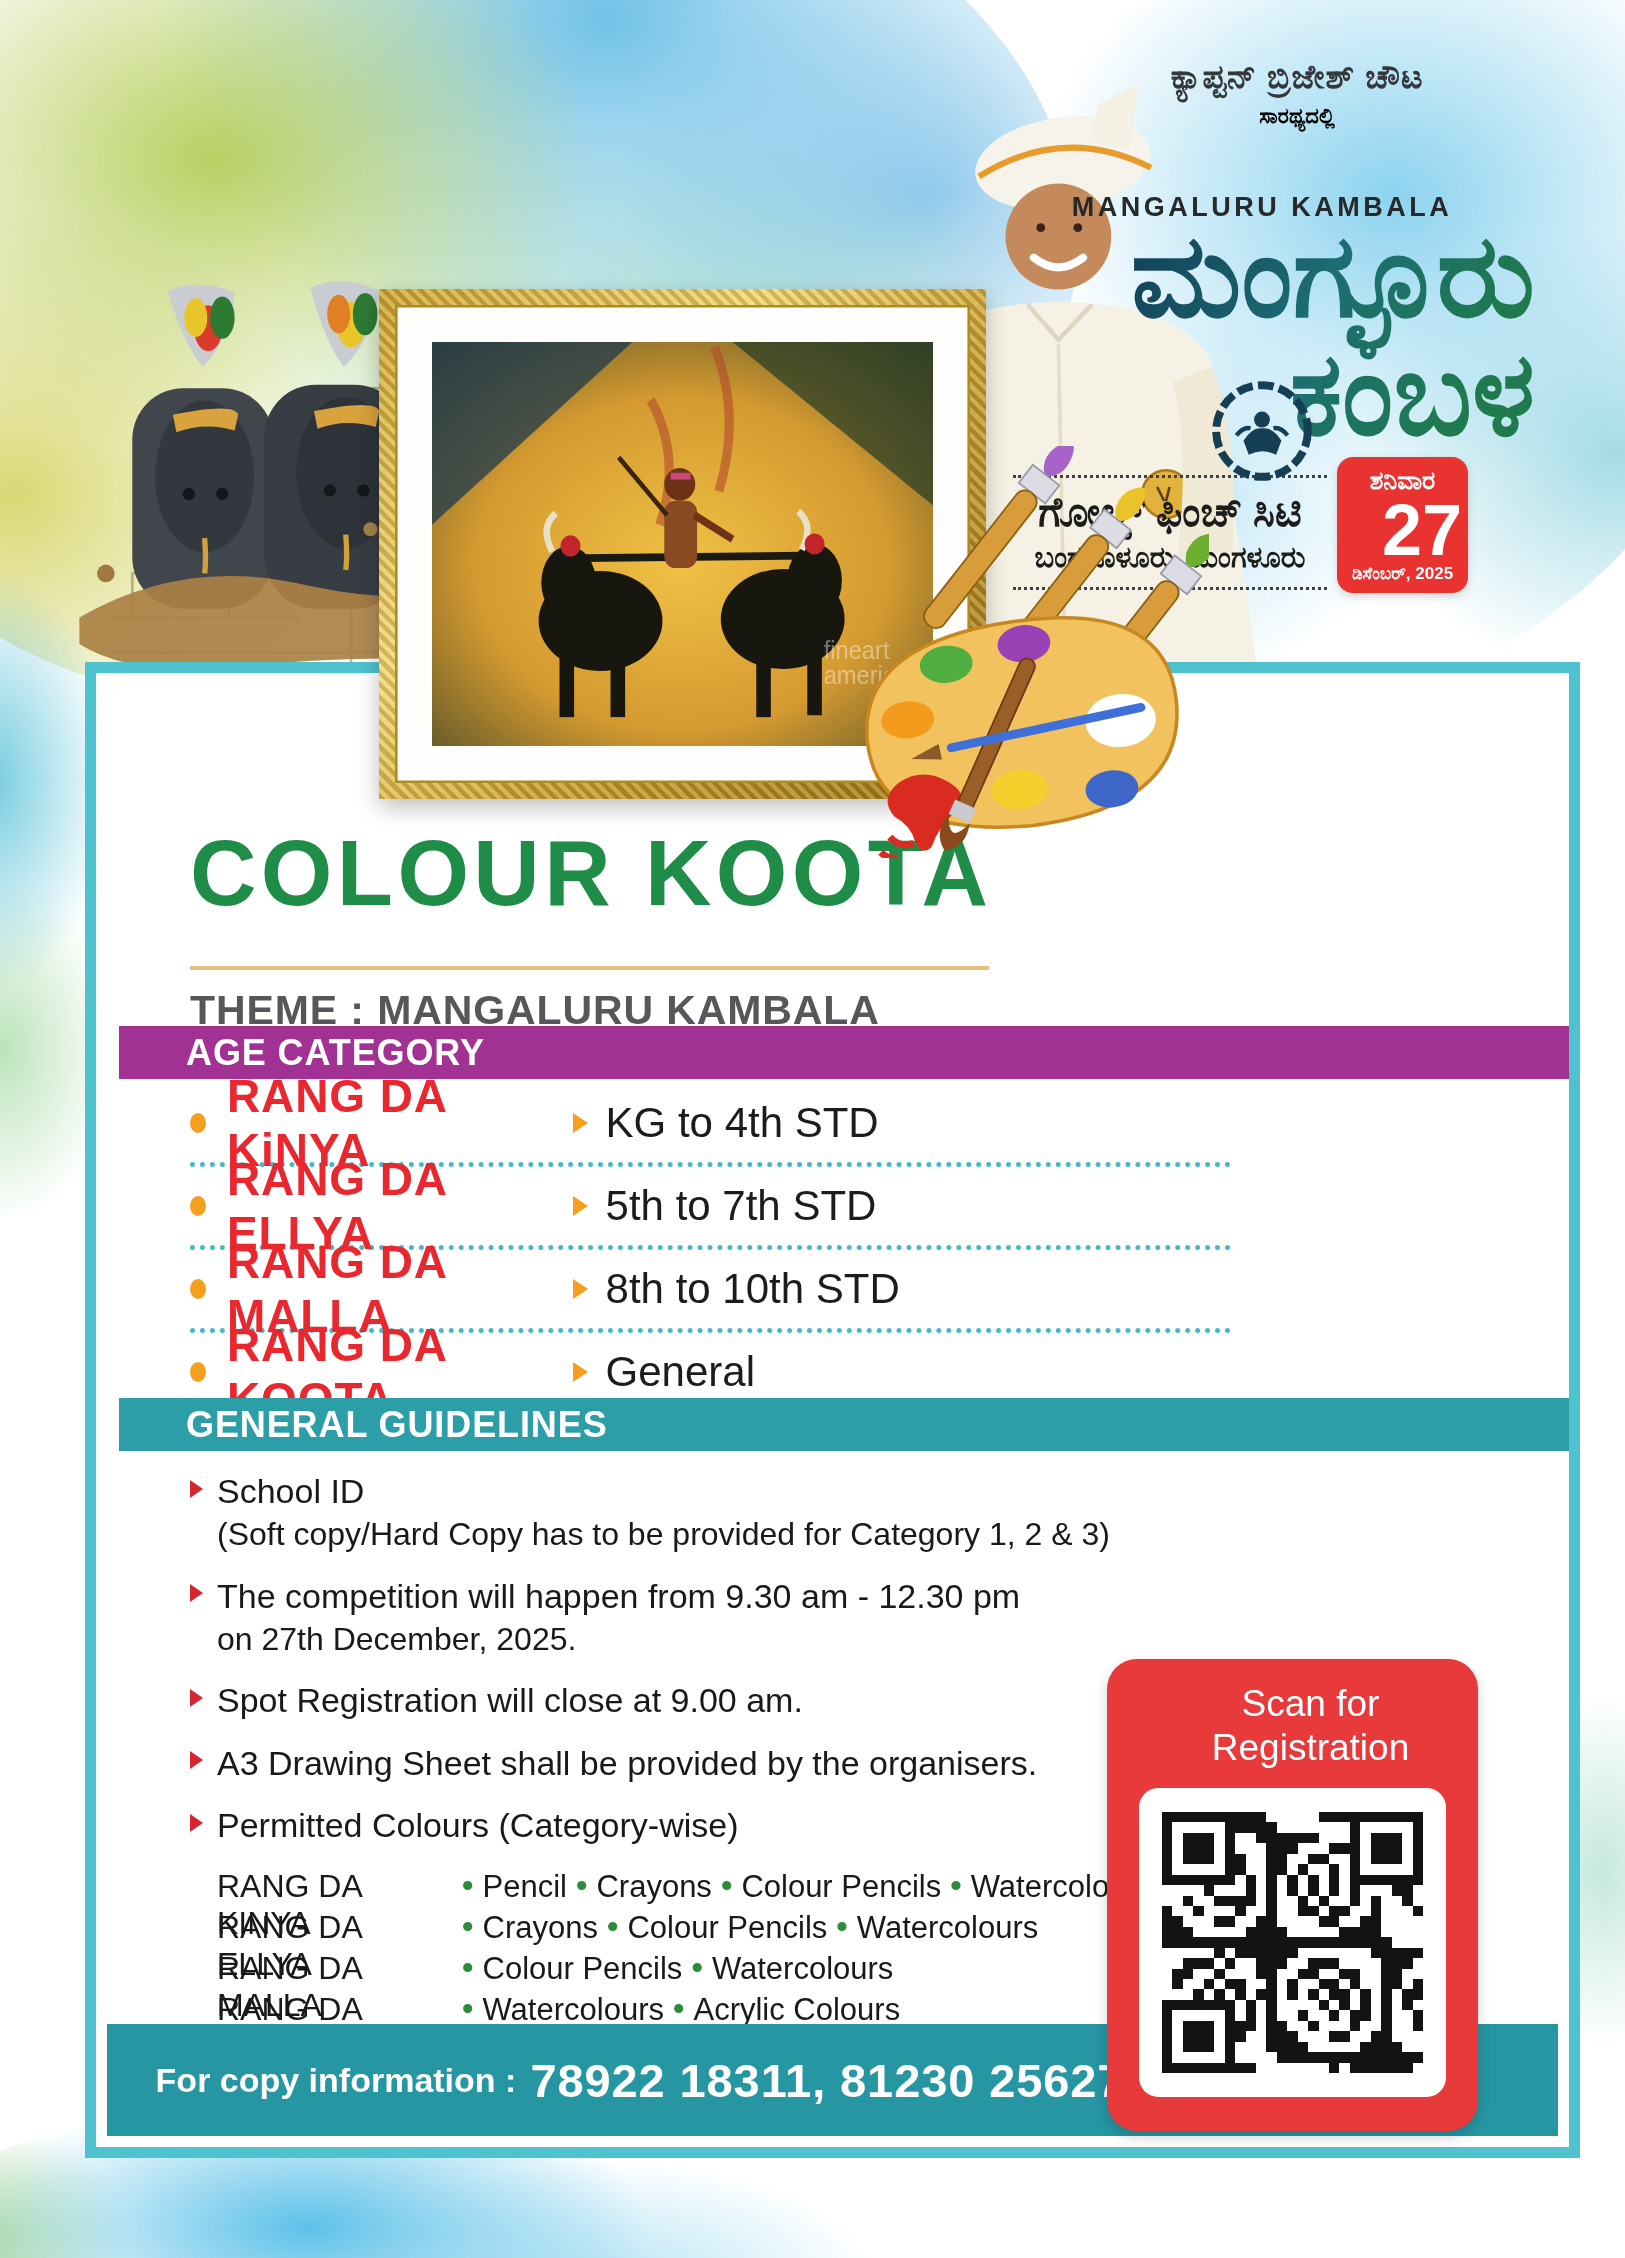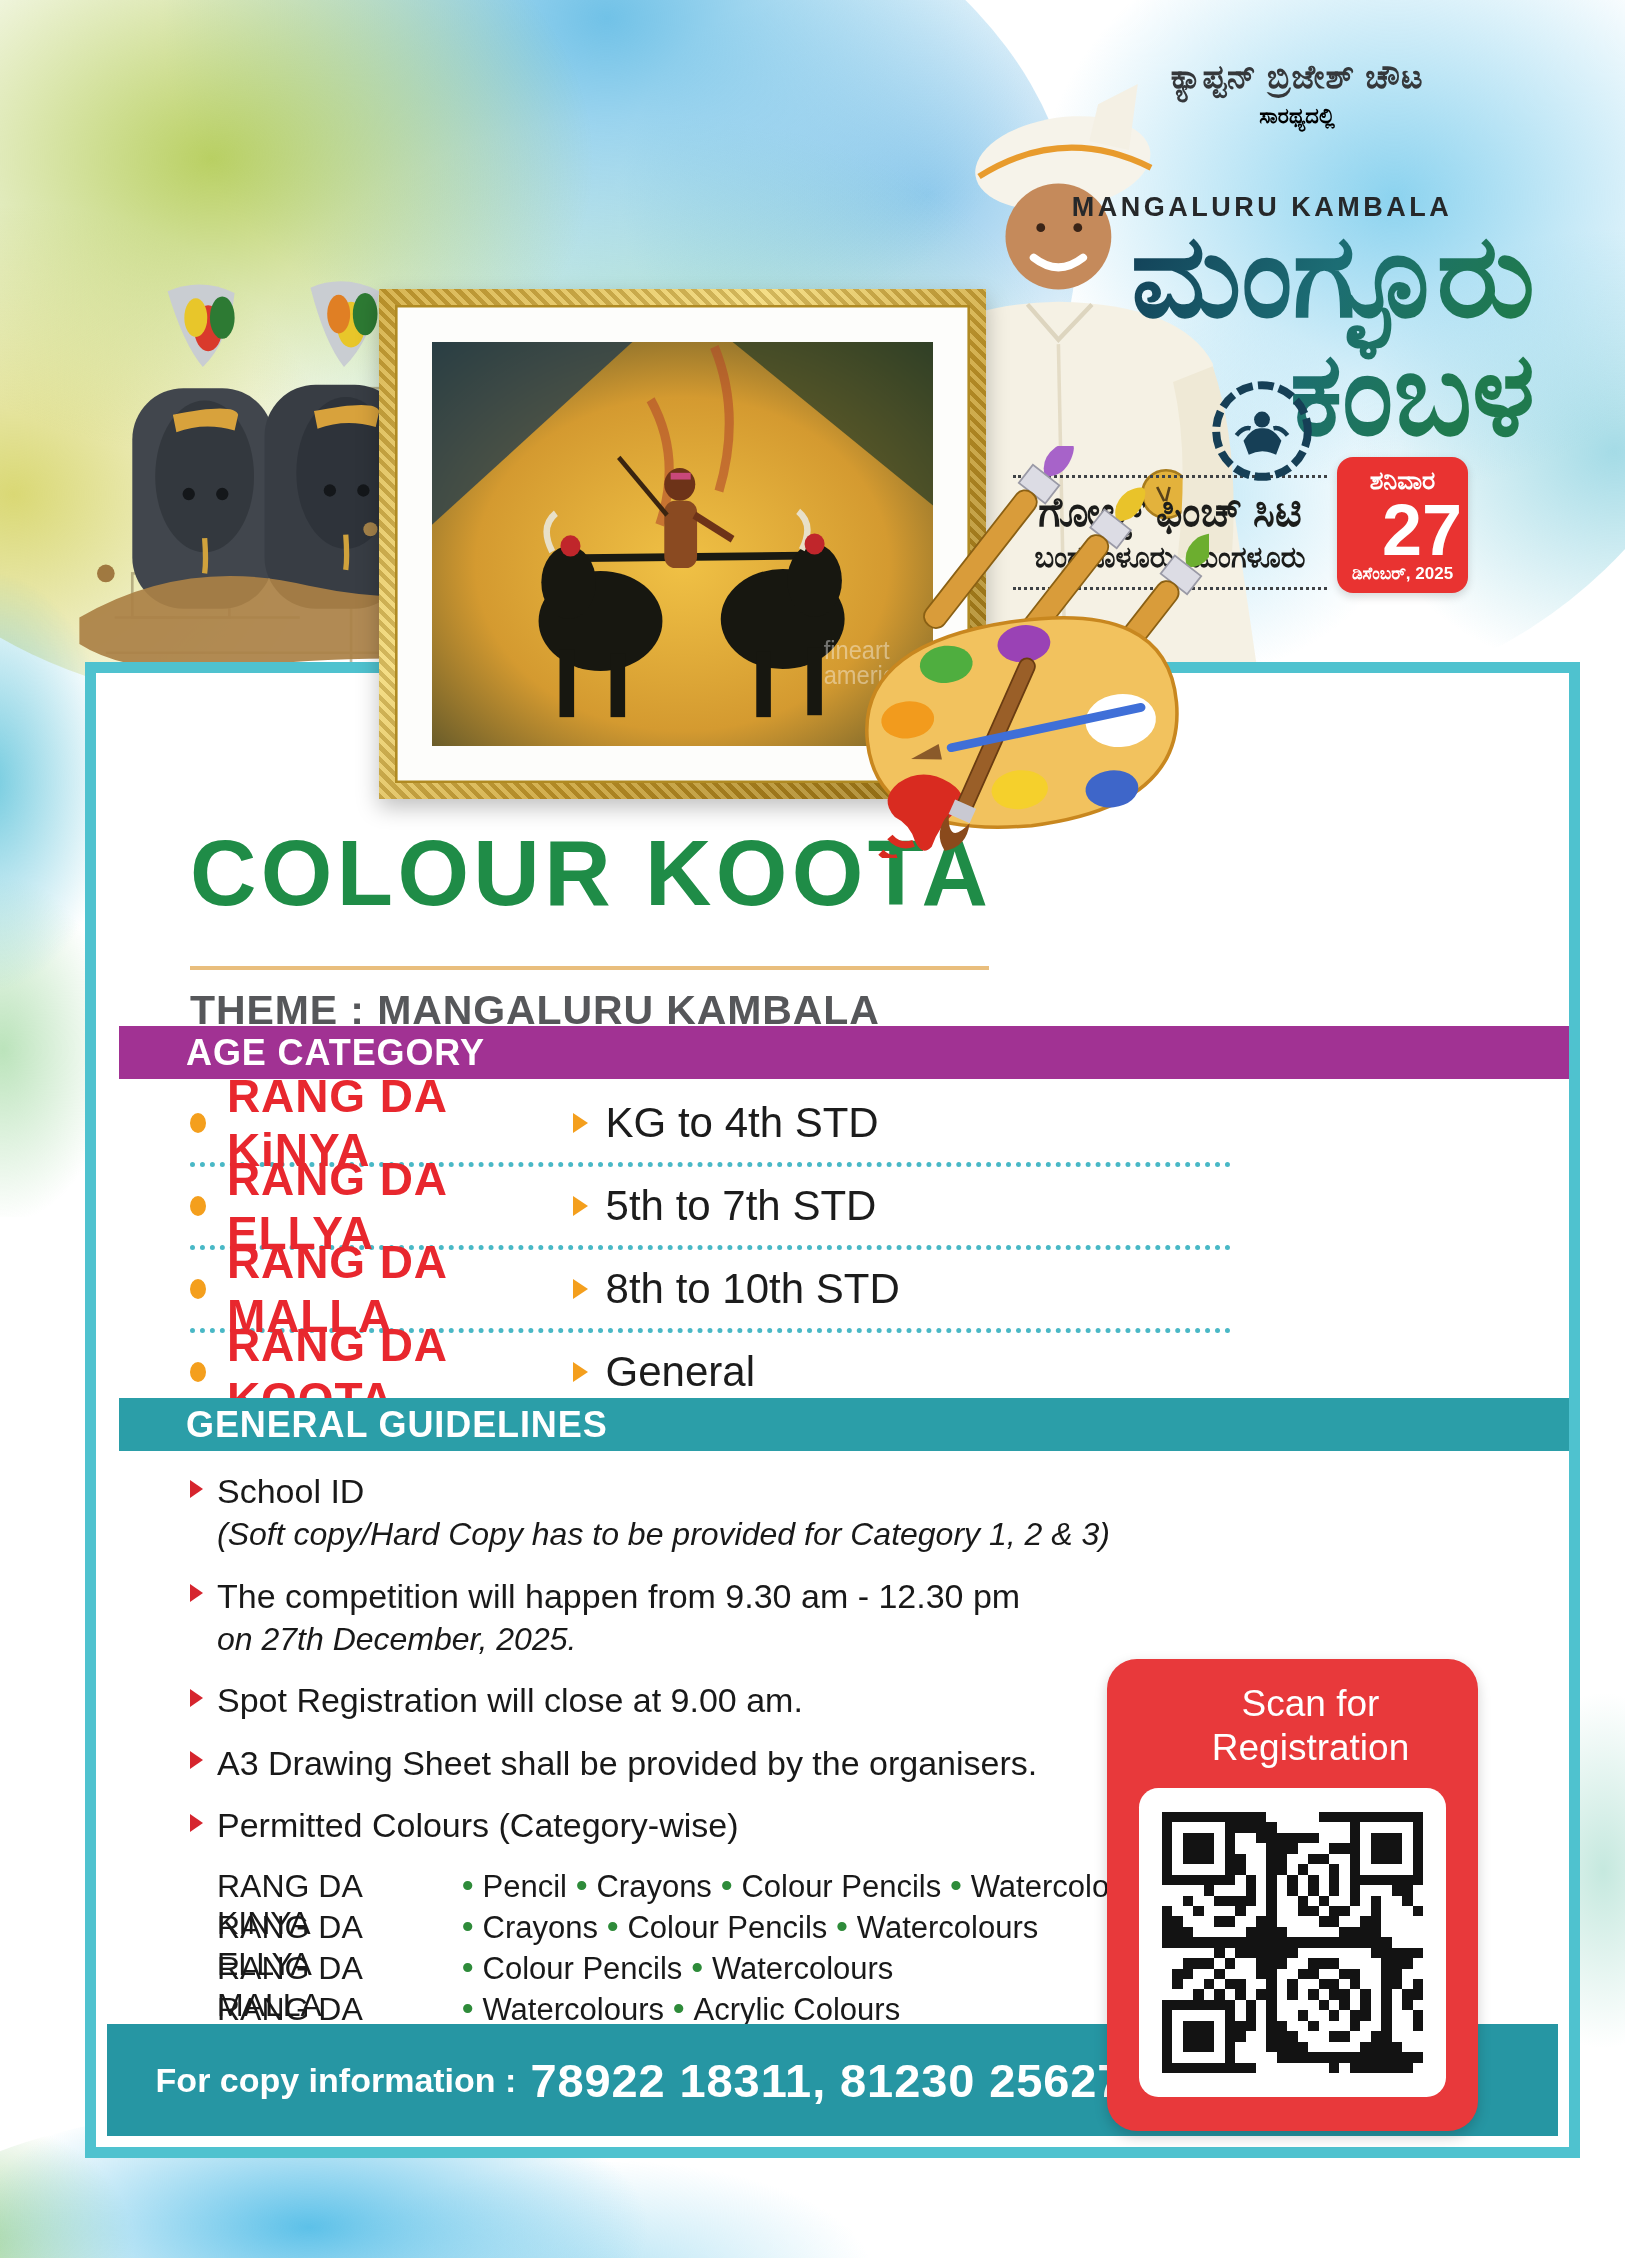--- a/index.html
+++ b/index.html
@@ -98,21 +98,21 @@
   .age-dot{width:16px;height:20px;border-radius:50%;background:#f49f1d;margin-right:21px;flex:0 0 auto;}
   .age-name{font-size:46px;font-weight:800;color:#e8272e;width:346px;letter-spacing:0.9px;}
   .age-arrow{width:0;height:0;border-left:15px solid #f49f1d;border-top:10.6px solid transparent;
     border-bottom:10.6px solid transparent;margin-right:17.6px;flex:0 0 auto;}
   .age-range{font-size:42px;font-weight:500;color:#1c1c1c;}
   .guid-list{position:absolute;left:94px;top:796px;width:997px;color:#191919;}
   .g-item{display:flex;margin-bottom:18.5px;}
   .g-bullet{width:0;height:0;border-left:13.2px solid #d6252e;border-top:9.7px solid transparent;
     border-bottom:9.7px solid transparent;margin:10.6px 14px 0 0;flex:0 0 auto;}
   .g-text{font-size:34px;font-weight:500;line-height:44px;}
-  .g-line2{font-size:32px;font-weight:500;line-height:42px;font-style:italic;}
+  .g-line2{font-size:32px;font-weight:500;line-height:42px;}
   .colour-rows{margin:1.8px 0 12.4px 27px;}
   .c-row{display:flex;align-items:baseline;height:41px;}
   .c-cat{font-size:32px;font-weight:500;width:236px;flex:0 0 auto;}
   .c-dot{color:#2e8b3a;font-size:34px;margin:0 8.8px;}
   .c-col{font-size:31px;font-weight:500;}
   .g-link-item{display:flex;margin-top:5.3px;}
   .g-link-label{font-size:34px;font-weight:500;line-height:44px;}
   .g-link-url{font-size:34px;font-weight:bold;line-height:44px;color:#e02a33;margin-left:12.4px;text-decoration:none;}
   .footer-bar{position:absolute;left:10.6px;right:10.6px;bottom:10.6px;height:112px;background:#2696a3;
     display:flex;align-items:center;padding-left:49px;box-sizing:border-box;}

